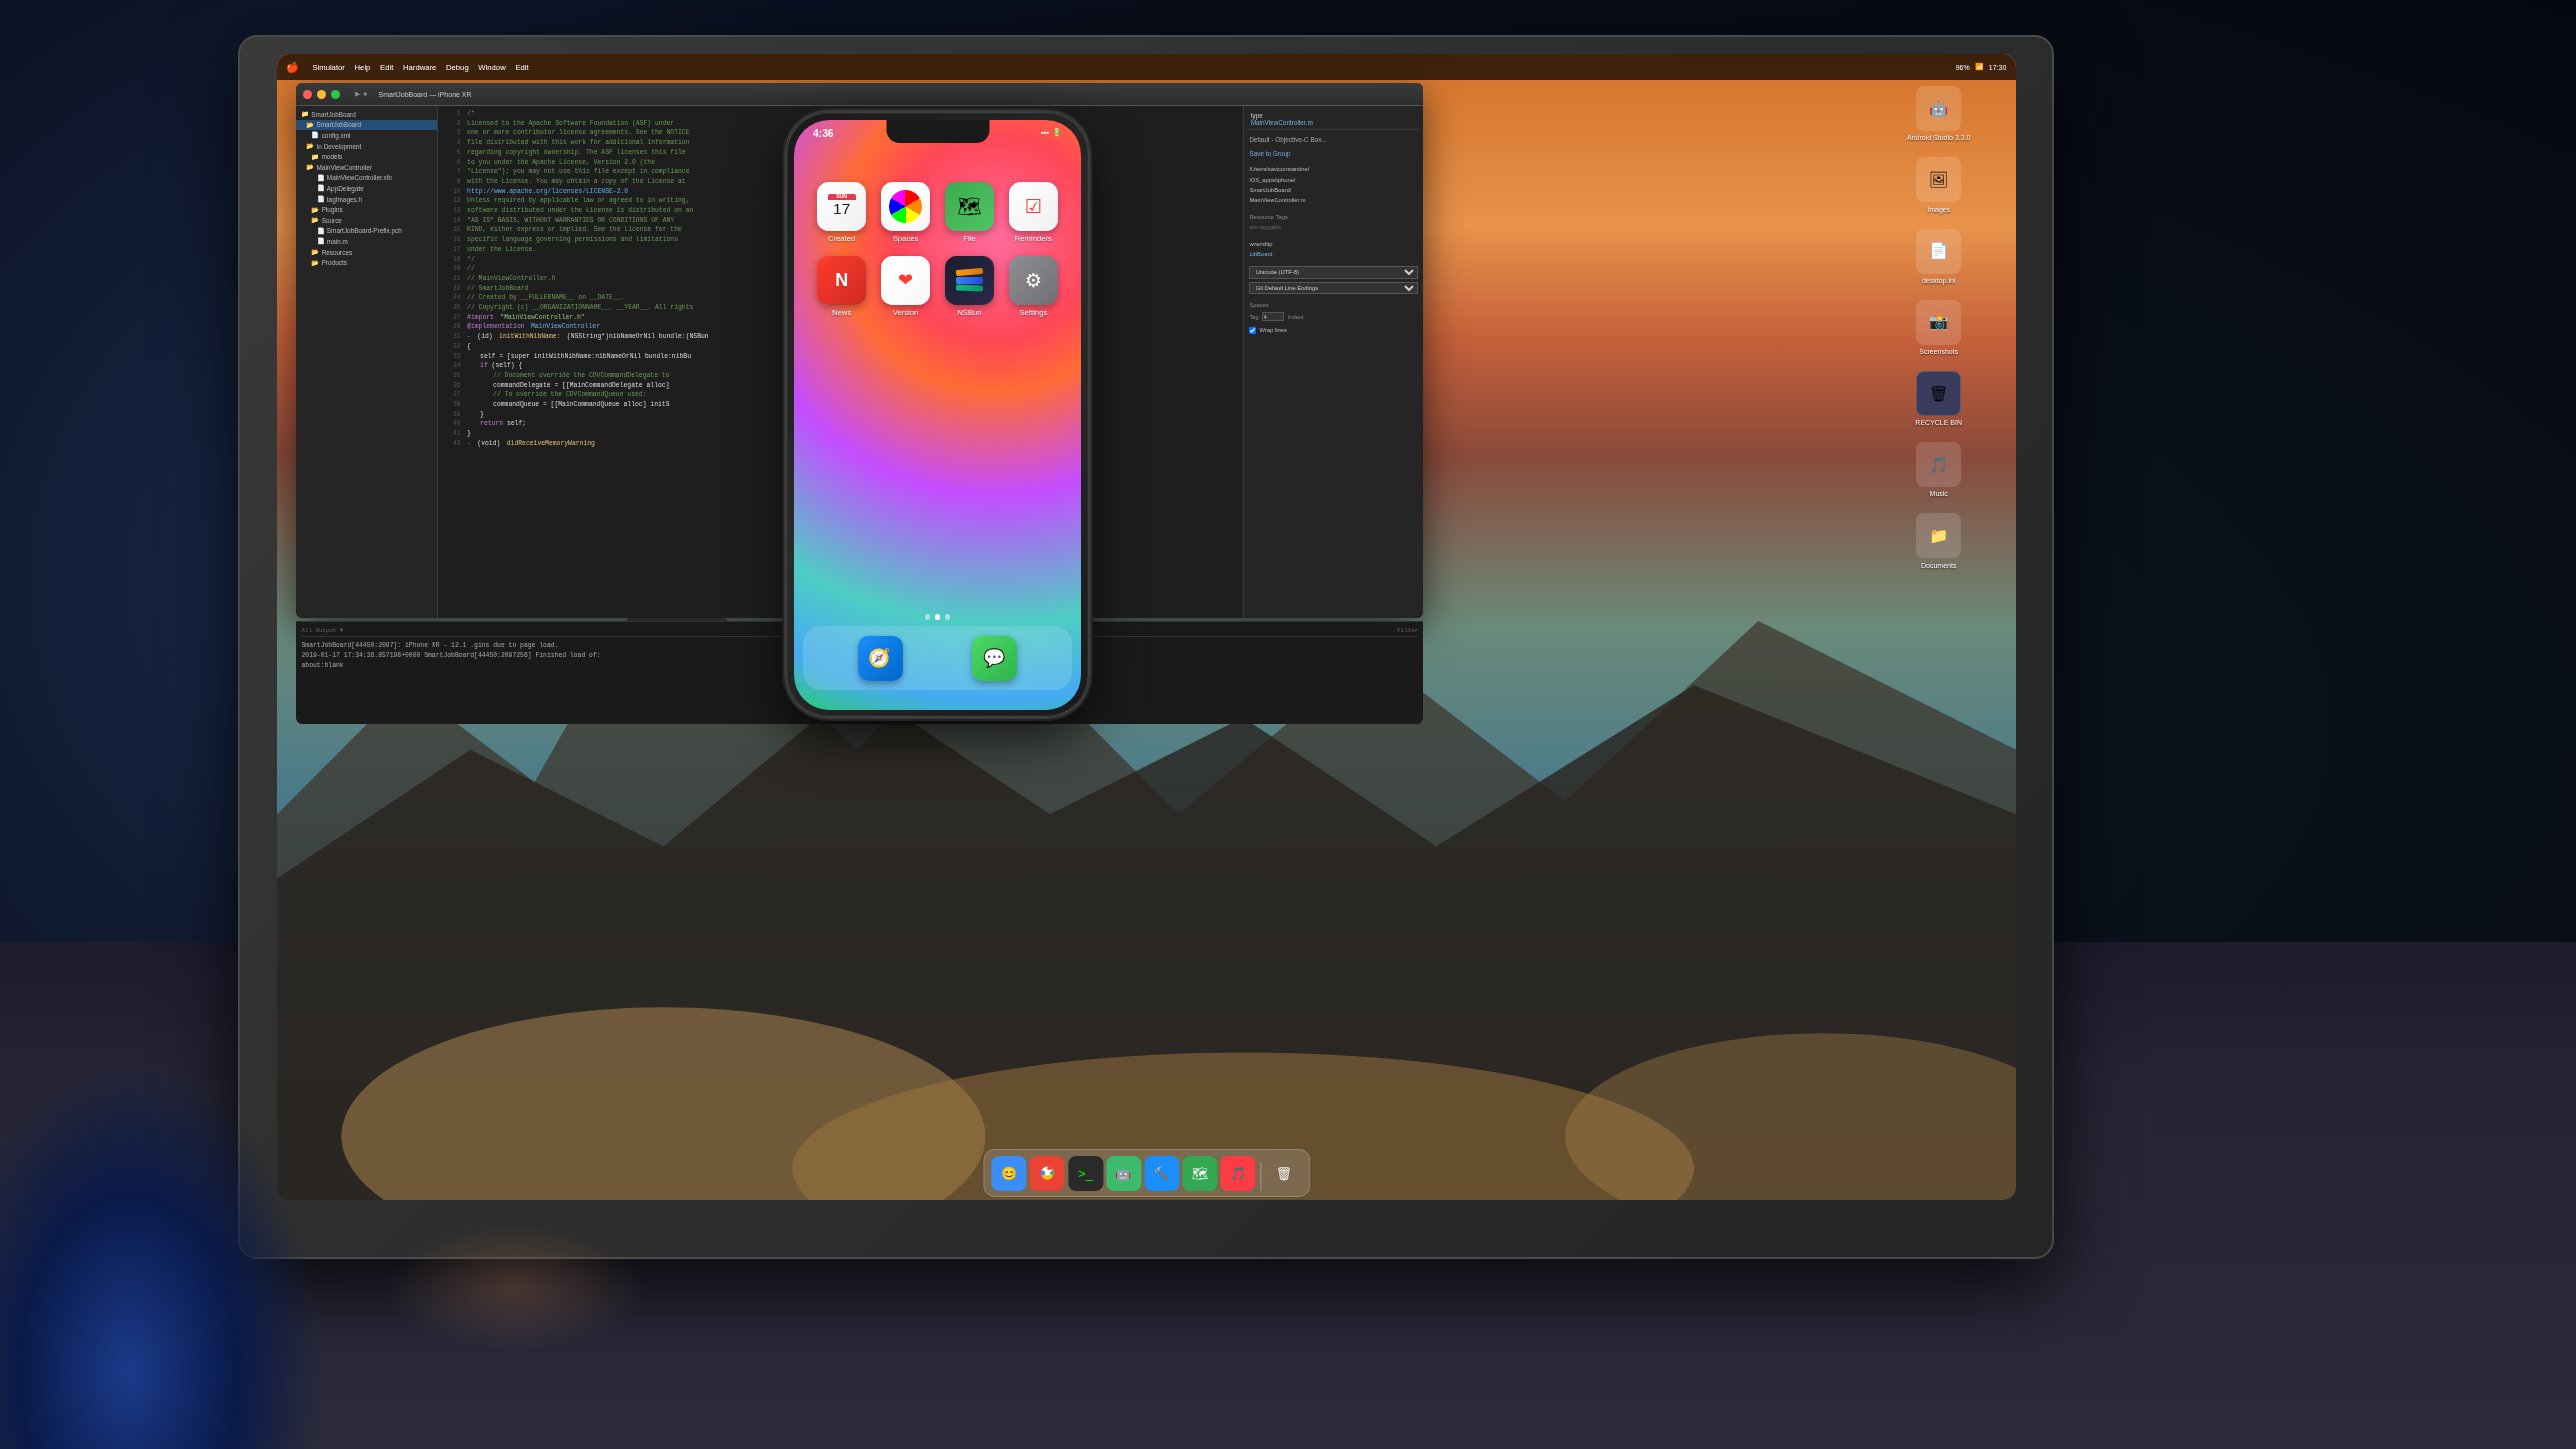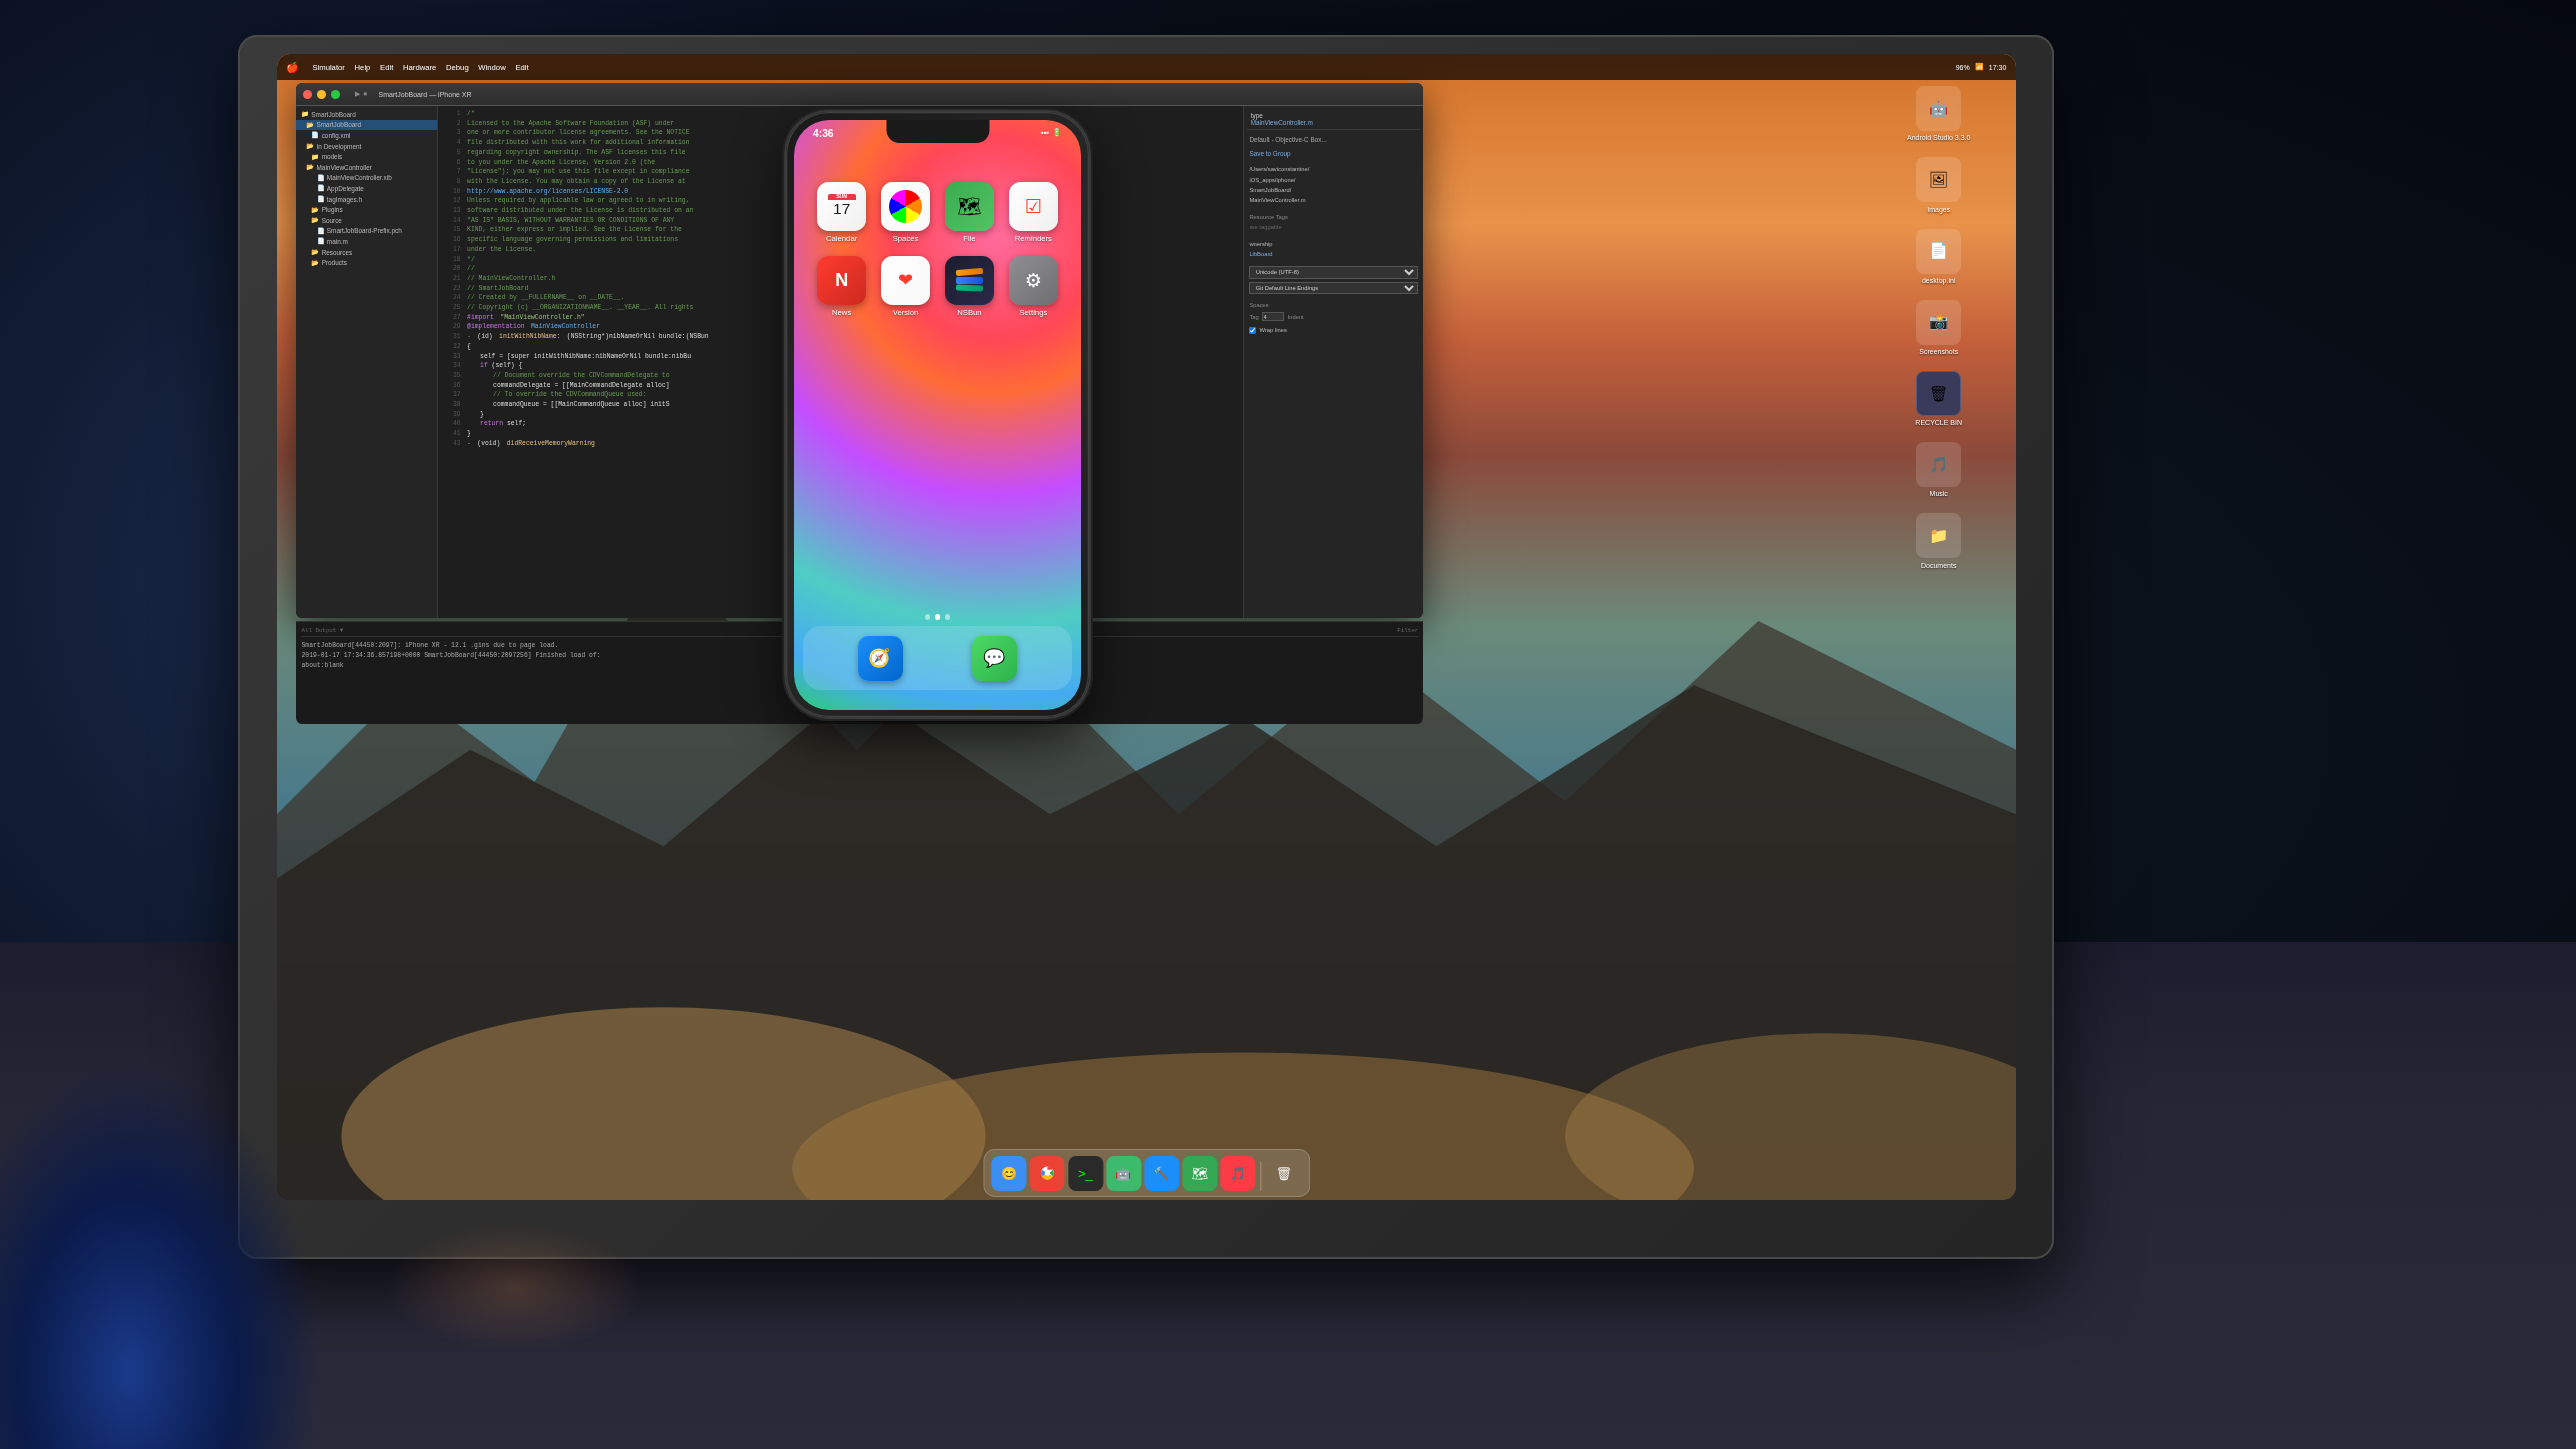--- a/index.html
+++ b/index.html
@@ -924,21 +924,21 @@
           <div class="iphone-app-grid">
 
             <div class="app-row">
               <div class="app-icon-wrapper">
                 <div class="app-icon app-calendar">
                   <div style="text-align:center; line-height:1;">
                     <div style="background:#e63946; color:white; font-size:5.2px; padding:0.6px 0; border-radius:1.9px 1.9px 0 0; width:28px; text-align:center; font-weight:bold;">SUN</div>
                     <div style="font-size:15.5px; font-weight:300; color:#1a1a1a; line-height:1.2;">17</div>
                   </div>
                 </div>
-                <span class="app-label">Calendar</span>
+                <span class="app-label">Created</span>
               </div>
               <div class="app-icon-wrapper">
                 <div class="app-icon app-photos">
                   <div class="photos-icon-inner"></div>
                 </div>
                 <span class="app-label">Spaces</span>
               </div>
               <div class="app-icon-wrapper">
                 <div class="app-icon app-maps">
                   <span style="font-size:19.3px;">🗺</span>

